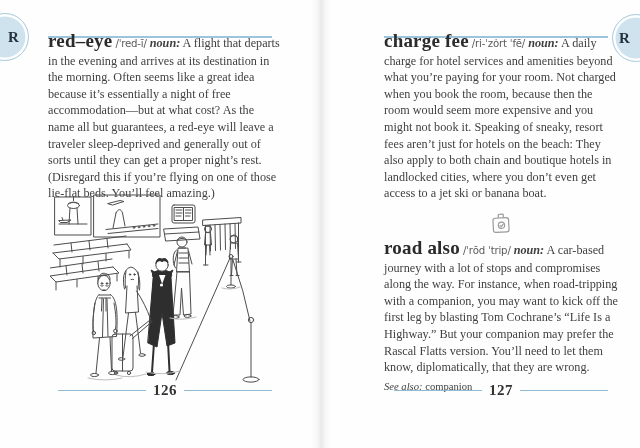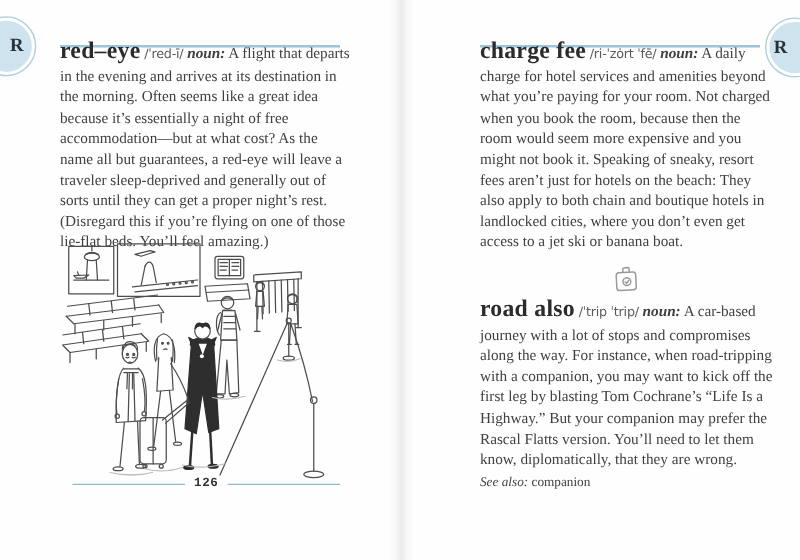--- a/index.html
+++ b/index.html
@@ -30,21 +30,21 @@
   .page-right{left:384px;}
   .entry{margin:0;font-size:12.2px;line-height:16.6px;color:var(--text,#3f3f3f);}
   .headword{font-size:19px;font-weight:bold;color:var(--headword,#2b2b2b);letter-spacing:.2px;}
   .pron{font-family:"DejaVu Sans",sans-serif;font-size:10.2px;color:var(--pron,#5a5a5a);letter-spacing:-.2px;}
   .pos{font-weight:bold;font-style:italic;}
   .divider{width:24px;margin:9px auto 5px auto;display:flex;justify-content:center;}
   .see-also{margin:4px 0 0 0;font-size:10.6px;line-height:13px;}
   .sa-label{font-style:italic;}
   .footer{position:absolute;top:349px;left:10px;width:214px;display:flex;align-items:center;gap:7px;}
   .fline{flex:1;height:1px;background:var(--footer-rule,#8fbbd4);}
-  .pnum{font-family:Liberation Mono, monospace;font-size:10px;font-weight:bold;color:#333;letter-spacing:.5px;}
+  .pnum{font-family:Liberation Serif, serif;font-size:15px;font-weight:bold;color:#333;letter-spacing:.5px;}
   .illustration{position:absolute;left:2px;top:160px;width:262px;height:192px;pointer-events:none;}
   .illustration svg{display:block;}
   .ink{stroke:#4d4d4d;stroke-width:1;fill:none;stroke-linecap:round;stroke-linejoin:round;}
 </style>
 </head>
 <body>
 
 <div class="gutter"></div>
 
 <div class="badge badge-left">
@@ -291,23 +291,28 @@
         <rect x="3.5" y="7.5" width="17" height="15.5" rx="2.5" transform="rotate(-3 12 15)"></rect>
         <path d="M9.5,7 L9.5,4.5 Q9.5,3.5 10.5,3.5 L14,3.3 Q15,3.3 15,4.3 L15,6.8" transform="rotate(-3 12 15)"></path>
         <circle cx="12.5" cy="15.5" r="3.4" transform="rotate(-3 12 15)"></circle>
         <path d="M11,15.8 l1.2,1.1 l2,-2.4" transform="rotate(-3 12 15)"></path>
       </g>
     </svg>
   </div>
 
   <p class="entry">
     <span class="headword">road also</span>
-    <span class="pron">/ˈtrip ˈtrip/</span>
+    <span class="pron">/ˈrōd ˈtrip/</span>
     <span class="pos">noun:</span>
     <span class="def">A car-based journey with a lot of stops and compromises along the way. For instance, when road-tripping with a companion, you may want to kick off the first leg by blasting Tom Cochrane’s “Life Is a Highway.” But your companion may prefer the Rascal Flatts version. You’ll need to let them know, diplomatically, that they are wrong.</span>
   </p>
 
   <p class="see-also">
     <span class="sa-label">See also:</span>
     <span>companion</span>
   </p>
 
+  <div class="footer">
+    <span class="fline"></span>
+    <span class="pnum">127</span>
+    <span class="fline"></span>
+  </div>
 </div>
 
 </body></html>

